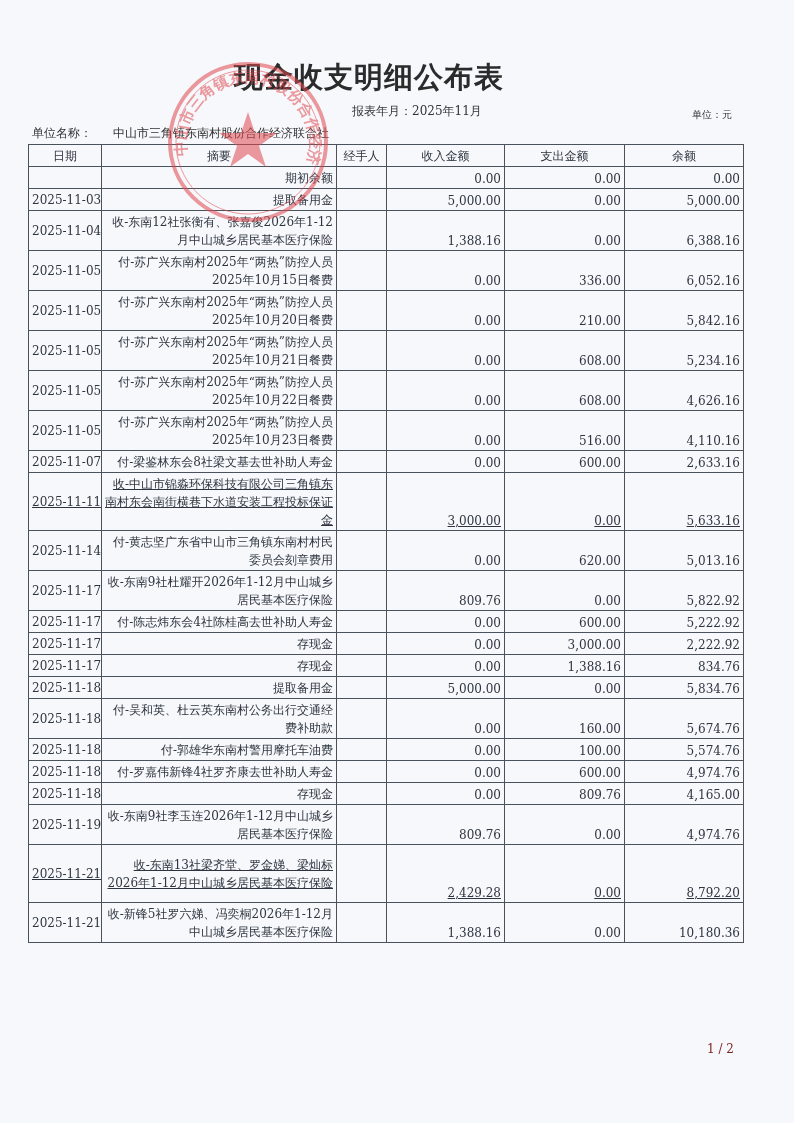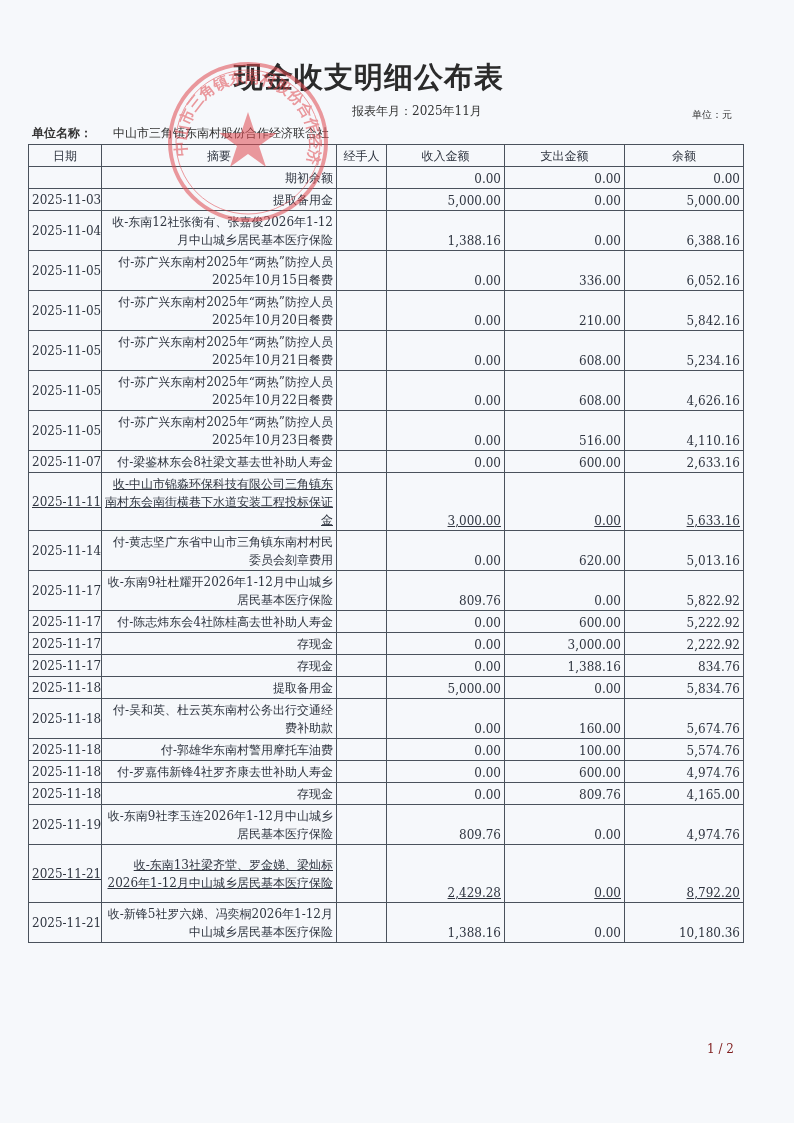--- a/index.html
+++ b/index.html
@@ -11,21 +11,21 @@
     }
     .title {
       position: absolute; left: 0; width: 738px; top: 58px;
       text-align: center; font-size: 29px; font-weight: bold; letter-spacing: 1px;
       color: #2b2b2b;
       font-family: "DejaVu Sans", "Liberation Sans", sans-serif;
     }
     .report-month {
       position: absolute; left: 336px; top: 103px; font-size: 12px; color: #333; margin-left: 16px;
     }
-    .unit-name-label { position: absolute; left: 32px; top: 125px; font-size: 12px; color: #333; font-weight: bold; }
+    .unit-name-label { position: absolute; left: 32px; top: 125px; font-size: 12px; color: #333; }
     .unit-name { position: absolute; left: 113px; top: 125px; font-size: 12px; color: #333; }
     .unit-label { position: absolute; right: 62px; top: 108px; font-size: 10px; color: #333; }
 
     table.ledger {
       position: absolute; left: 28px; top: 144px;
       border-collapse: collapse; table-layout: fixed;
       width: 715px; font-size: 12px;
     }
     table.ledger td, table.ledger th {
       border: 1px solid #4a525c; padding: 0 3px; overflow: hidden;

